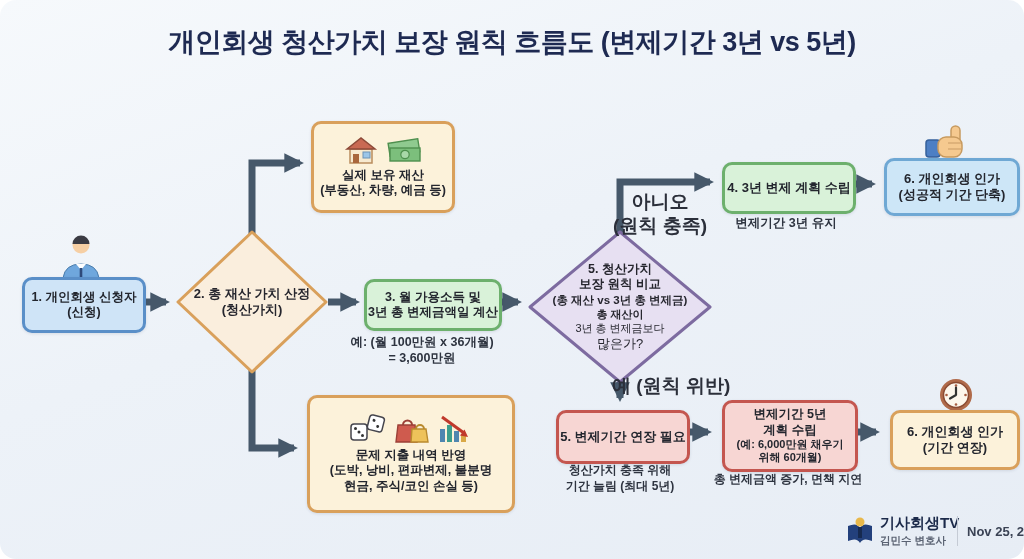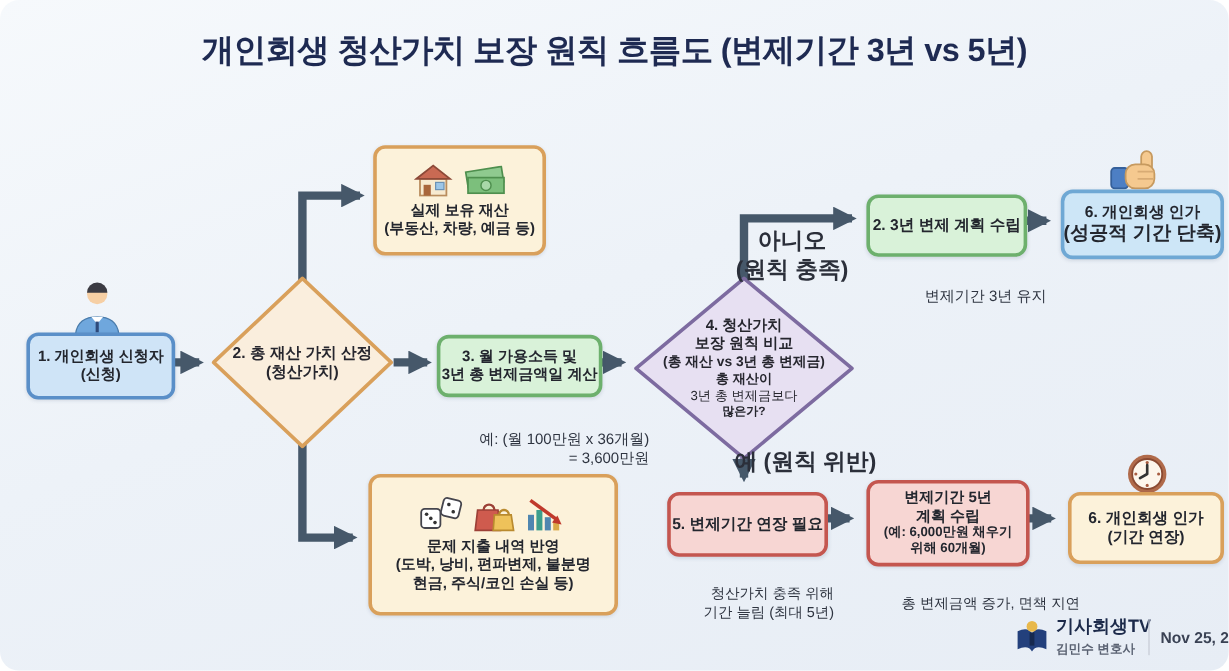--- a/index.html
+++ b/index.html
@@ -17,22 +17,22 @@
   .box.blue{background:#cfe4f7;border-color:#5a8fc8;}
   .box.lightblue{background:#cde6f7;border-color:#6fa8d4;}
   .box.green{background:#d9f2d9;border-color:#6db06d;}
   .box.tan{background:#fcf2da;border-color:#d9a05b;}
   .box.pink{background:#f7d6d3;border-color:#c4564f;}
   .fs13{font-size:13px;} .fs12{font-size:12.5px;}
   .diamond{position:absolute;}
   .diamond svg.shape{position:absolute;inset:0;width:100%;height:100%;}
   .diamond .txt{position:absolute;inset:0;display:flex;flex-direction:column;align-items:center;
     justify-content:center;text-align:center;font-weight:700;color:#26262e;line-height:1.25;white-space:nowrap;}
-  .note{position:absolute;text-align:right;font-weight:400;color:#2e3440;
-    font-size:12.5px;line-height:1.3;white-space:nowrap;margin-top:24px;}
+  .note{position:absolute;text-align:center;font-weight:700;color:#2e3440;
+    font-size:12.5px;line-height:1.3;white-space:nowrap;}
   .flowlabel{position:absolute;text-align:center;font-weight:700;color:#2b2f3a;
     font-size:19px;line-height:1.25;white-space:nowrap;}
   .iconrow{display:flex;align-items:flex-end;justify-content:center;gap:7px;margin-bottom:4px;}
   .footer-brand{position:absolute;left:880px;top:515px;text-align:left;}
   .footer-brand .b1{font-size:15px;font-weight:800;color:#1c2a4a;line-height:1.1;}
   .footer-brand .b2{font-size:10.5px;font-weight:600;color:#5a6272;margin-top:2px;}
   .footer-divider{position:absolute;left:957px;top:516px;width:1px;height:30px;background:#c5cbd5;}
   .footer-date{position:absolute;left:967px;top:524px;font-size:13px;font-weight:600;color:#3a4254;white-space:nowrap;}
   .icon{position:absolute;}
 </style>
@@ -136,79 +136,79 @@
     </div>
     <span>문제 지출 내역 반영</span>
     <span>(도박, 낭비, 편파변제, 불분명</span>
     <span>현금, 주식/코인 손실 등)</span>
   </div>
 
   <div class="box green fs12" style="left:364px;top:279px;width:132px;height:46px">
     <span>3. 월 가용소득 및</span>
     <span>3년 총 변제금액일 계산</span>
   </div>
-  <div class="note" style="left:361px;top:334px;width:180px">
+  <div class="note" style="left:332px;top:334px;width:180px">
     <div>예: (월 100만원 x 36개월)</div>
     <div>= 3,600만원</div>
   </div>
 
   <div class="diamond" style="left:528px;top:230px;width:184px;height:154px">
     <svg class="shape" viewBox="0 0 184 154">
       <polygon points="92,2 182,77 92,152 2,77" fill="#e7e0f2" stroke="#7d6ba0" stroke-width="3" stroke-linejoin="round"></polygon>
     </svg>
     <div class="txt" style="font-size:12.5px">
-      <span>4. 청산가치</span>
+      <span>5. 청산가치</span>
       <span>보장 원칙 비교</span>
       <span style="font-size:11.5px">(총 재산 vs 3년 총 변제금)</span>
       <span style="font-size:11px;font-weight:600;margin-top:1px">총 재산이</span>
       <span style="font-size:11px;font-weight:400">3년 총 변제금보다</span>
-      <span style="font-size:10px;font-weight:700">많은가?</span>
+      <span style="font-size:13px;font-weight:400">많은가?</span>
     </div>
   </div>
 
   <div class="flowlabel" style="left:610px;top:190px;width:100px">
     <div>아니오</div>
     <div>(원칙 충족)</div>
   </div>
   <div class="flowlabel" style="left:612px;top:374px;width:110px">예 (원칙 위반)</div>
 
   <div class="box green fs13" style="left:722px;top:162px;width:128px;height:46px">
-    <span>2. 3년 변제 계획 수립</span>
+    <span>4. 3년 변제 계획 수립</span>
   </div>
   <div class="note" style="left:700px;top:215px;width:172px">
     <div>변제기간 3년 유지</div>
   </div>
 
   <svg class="icon" style="left:920px;top:124px;width:56px;height:38px" viewBox="0 0 56 38">
     <rect x="6" y="16" width="14" height="17" rx="3" fill="#4d7fc4" stroke="#35609b" stroke-width="1.5"></rect>
     <rect x="31" y="2" width="9" height="17" rx="4.5" fill="#f5c98f" stroke="#c79a5f" stroke-width="1.5"></rect>
     <rect x="18" y="13" width="24" height="20" rx="8" fill="#f5c98f" stroke="#c79a5f" stroke-width="1.5"></rect>
     <path d="M28 19 h13 M28 25 h13" stroke="#d8ab74" stroke-width="1.4" fill="none"></path>
   </svg>
 
   <div class="box lightblue fs13" style="left:884px;top:158px;width:130px;height:52px">
     <span>6. 개인회생 인가</span>
-    <span style="font-size:16px">(성공적 기간 단축)</span>
+    <span style="font-size:13px">(성공적 기간 단축)</span>
   </div>
 
   <div class="box pink fs13" style="left:556px;top:410px;width:128px;height:48px">
     <span>5. 변제기간 연장 필요</span>
   </div>
   <div class="note" style="left:545px;top:463px;width:150px;font-size:12px">
     <div>청산가치 충족 위해</div>
     <div>기간 늘림 (최대 5년)</div>
   </div>
 
   <div class="box pink" style="left:722px;top:400px;width:130px;height:66px;font-size:12.5px">
     <span>변제기간 5년</span>
     <span>계획 수립</span>
     <span style="font-size:11px">(예: 6,000만원 채우기</span>
     <span style="font-size:11px">위해 60개월)</span>
   </div>
-  <div class="note" style="left:724px;top:472px;width:176px;font-size:12px">총 변제금액 증가, 면책 지연</div>
+  <div class="note" style="left:700px;top:472px;width:176px;font-size:12px">총 변제금액 증가, 면책 지연</div>
 
   <svg class="icon" style="left:938px;top:377px;width:36px;height:36px" viewBox="0 0 36 36">
     <circle cx="18" cy="18" r="16" fill="#b06a4a"></circle>
     <circle cx="18" cy="18" r="12.5" fill="#fdf6ec" stroke="#8a4a32" stroke-width="1.5"></circle>
     <circle cx="18" cy="8.5" r="1.3" fill="#a85d42"></circle>
     <circle cx="18" cy="27.5" r="1.3" fill="#a85d42"></circle>
     <circle cx="8.5" cy="18" r="1.3" fill="#a85d42"></circle>
     <circle cx="27.5" cy="18" r="1.3" fill="#a85d42"></circle>
     <path d="M18 18 L18 10.5 M18 18 L12 21.5" stroke="#333" stroke-width="2.2" stroke-linecap="round" fill="none"></path>
   </svg>

